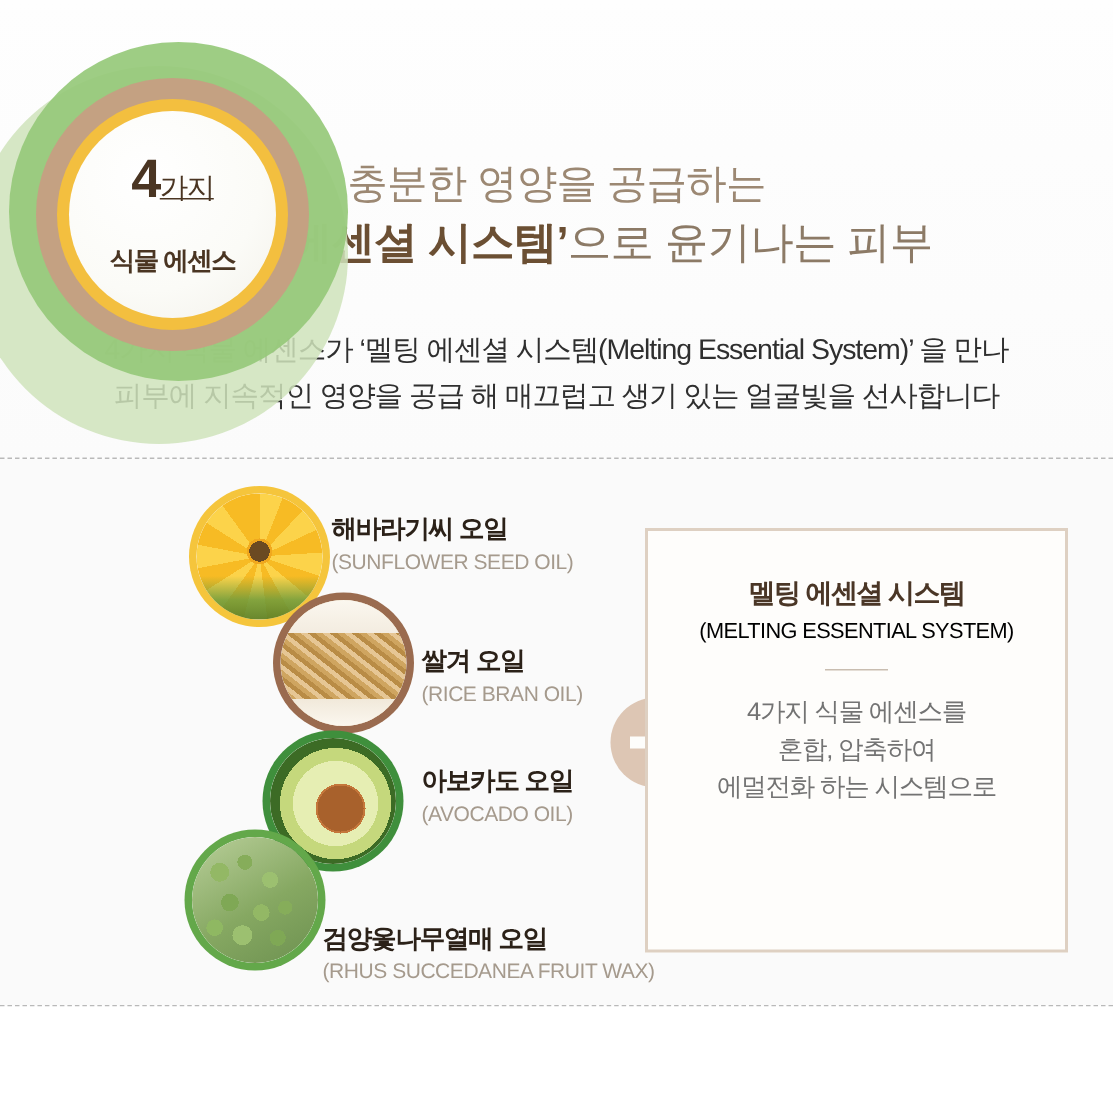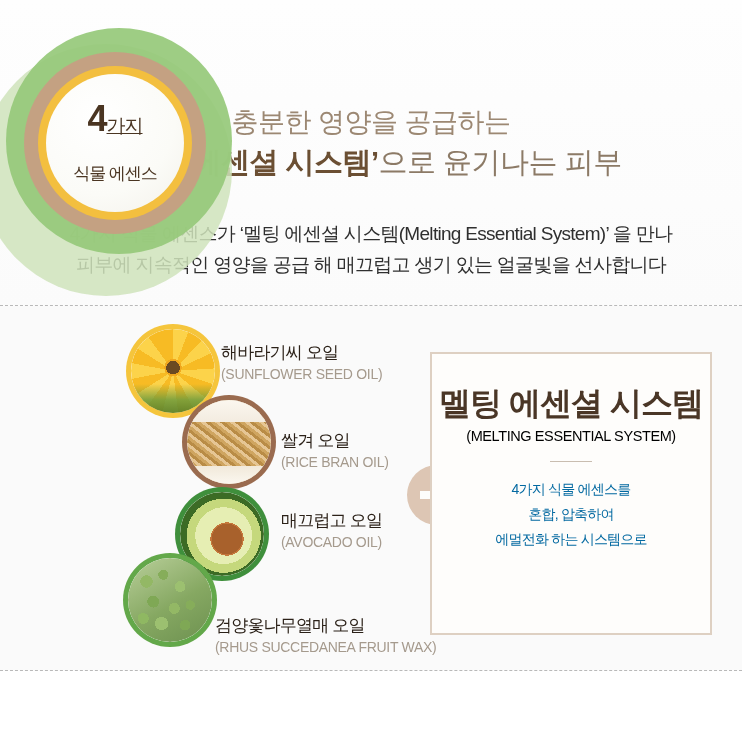--- a/index.html
+++ b/index.html
@@ -59,21 +59,21 @@
   .ring-label{
     position:absolute;left:66px;top:56px;width:138px;height:138px;
     display:flex;flex-direction:column;align-items:center;justify-content:center;
     text-align:center;color:#4a3522;
   }
   .ring-label .big{font-size:36px;font-weight:700;line-height:1;
                    letter-spacing:-1px;display:inline-block;vertical-align:-2px;}
   .ring-label .row1{font-size:19px;font-weight:500;letter-spacing:-1px;
                     line-height:1;display:flex;align-items:flex-end;}
   .ring-label .row1 .suf{font-size:19px;font-weight:500;padding-bottom:2px;text-decoration:underline;}
-  .ring-label .row2{font-size:17px;font-weight:400;letter-spacing:-1px;
+  .ring-label .row2{font-size:17px;font-weight:700;letter-spacing:-1px;
                     margin-top:25px;}
 
   
   .ing-photo{position:absolute;border-radius:50%;overflow:hidden;}
   .ing-photo .inner{position:absolute;inset:0;border-radius:50%;}
 
   .p-sun{left:131px;top:329px;width:84px;height:84px;
          box-shadow:0 0 0 5px #f5c53c;}
   .p-sun .inner{background:
       radial-gradient(circle at 50% 46%,#6b4a22 0 11%,#f0a81e 11% 14%,rgba(0,0,0,0) 14%),
@@ -112,47 +112,47 @@
       radial-gradient(circle at 30% 52%,#7fa855 0 8%,rgba(0,0,0,0) 8%),
       radial-gradient(circle at 55% 60%,#93b865 0 8%,rgba(0,0,0,0) 8%),
       radial-gradient(circle at 74% 56%,#86ad5a 0 6%,rgba(0,0,0,0) 6%),
       radial-gradient(circle at 40% 78%,#9cc070 0 8%,rgba(0,0,0,0) 8%),
       radial-gradient(circle at 68% 80%,#7fa855 0 6%,rgba(0,0,0,0) 6%),
       radial-gradient(circle at 18% 72%,#8fb862 0 6%,rgba(0,0,0,0) 6%),
       linear-gradient(150deg,#b9cf9a 0%,#86a862 55%,#6d9150 100%);}
 
   
   .ing-label{position:absolute;}
-  .ing-label .ko{display:block;font-size:17px;font-weight:400;color:#2b2118;
+  .ing-label .ko{display:block;font-size:17px;font-weight:700;color:#2b2118;
                  letter-spacing:-0.8px;line-height:22px;}
   .ing-label .en{display:block;font-size:14px;color:#a59a8d;
                  letter-spacing:-0.3px;line-height:19px;margin-top:1px;}
   .lab-sun{left:221px;top:342px;}
   .lab-rice{left:281px;top:430px;}
   .lab-avo{left:281px;top:510px;}
   .lab-rhus{left:215px;top:615px;}
 
   
   .plus-badge{position:absolute;left:407px;top:465px;width:60px;height:60px;
               border-radius:50%;background:#ddc6b4;}
   .plus-badge i{position:absolute;background:#fdfdfb;}
   .plus-badge i.h{left:13px;top:26px;width:34px;height:8px;}
   .plus-badge i.v{left:26px;top:13px;width:8px;height:34px;}
 
   
   .panel{position:absolute;left:430px;top:352px;width:282px;height:283px;
          background:#fefdfb;border:2px solid #ded0c2;box-sizing:border-box;}
-  .panel .ptitle{margin-top:32px;text-align:center;font-size:32px;font-weight:700;
+  .panel .ptitle{margin-top:32px;text-align:center;font-size:18px;font-weight:700;
                  color:#4a3626;letter-spacing:-1px;line-height:1.1;}
   .panel .psub{margin-top:7px;text-align:center;font-size:14.5px;color:#000000;
                letter-spacing:-0.4px;}
   .panel .prule{width:42px;height:1px;background:#c9bdb0;margin:17px auto 0;}
   .panel .pbody{margin-top:15px;text-align:center;}
-  .panel .pbody span{display:block;font-size:14px;line-height:25px;
-                     color:#0369a1;letter-spacing:-0.8px;}
+  .panel .pbody span{display:block;font-size:17px;line-height:25px;
+                     color:#737373;letter-spacing:-0.8px;}
 
   
   .footer{position:absolute;left:0;top:671px;width:742px;height:71px;background:#ffffff;}
 </style>
 </head>
 <body>
 
 <div class="page">
 
   <div class="header">
@@ -203,21 +203,21 @@
 
   <div class="ing-label lab-sun">
     <span class="ko">해바라기씨 오일</span>
     <span class="en">(SUNFLOWER SEED OIL)</span>
   </div>
   <div class="ing-label lab-rice">
     <span class="ko">쌀겨 오일</span>
     <span class="en">(RICE BRAN OIL)</span>
   </div>
   <div class="ing-label lab-avo">
-    <span class="ko">매끄럽고 오일</span>
+    <span class="ko">아보카도 오일</span>
     <span class="en">(AVOCADO OIL)</span>
   </div>
   <div class="ing-label lab-rhus">
     <span class="ko">검양옻나무열매 오일</span>
     <span class="en">(RHUS SUCCEDANEA FRUIT WAX)</span>
   </div>
 
   <div class="plus-badge">
     <i class="h"></i>
       <i class="v"></i>

